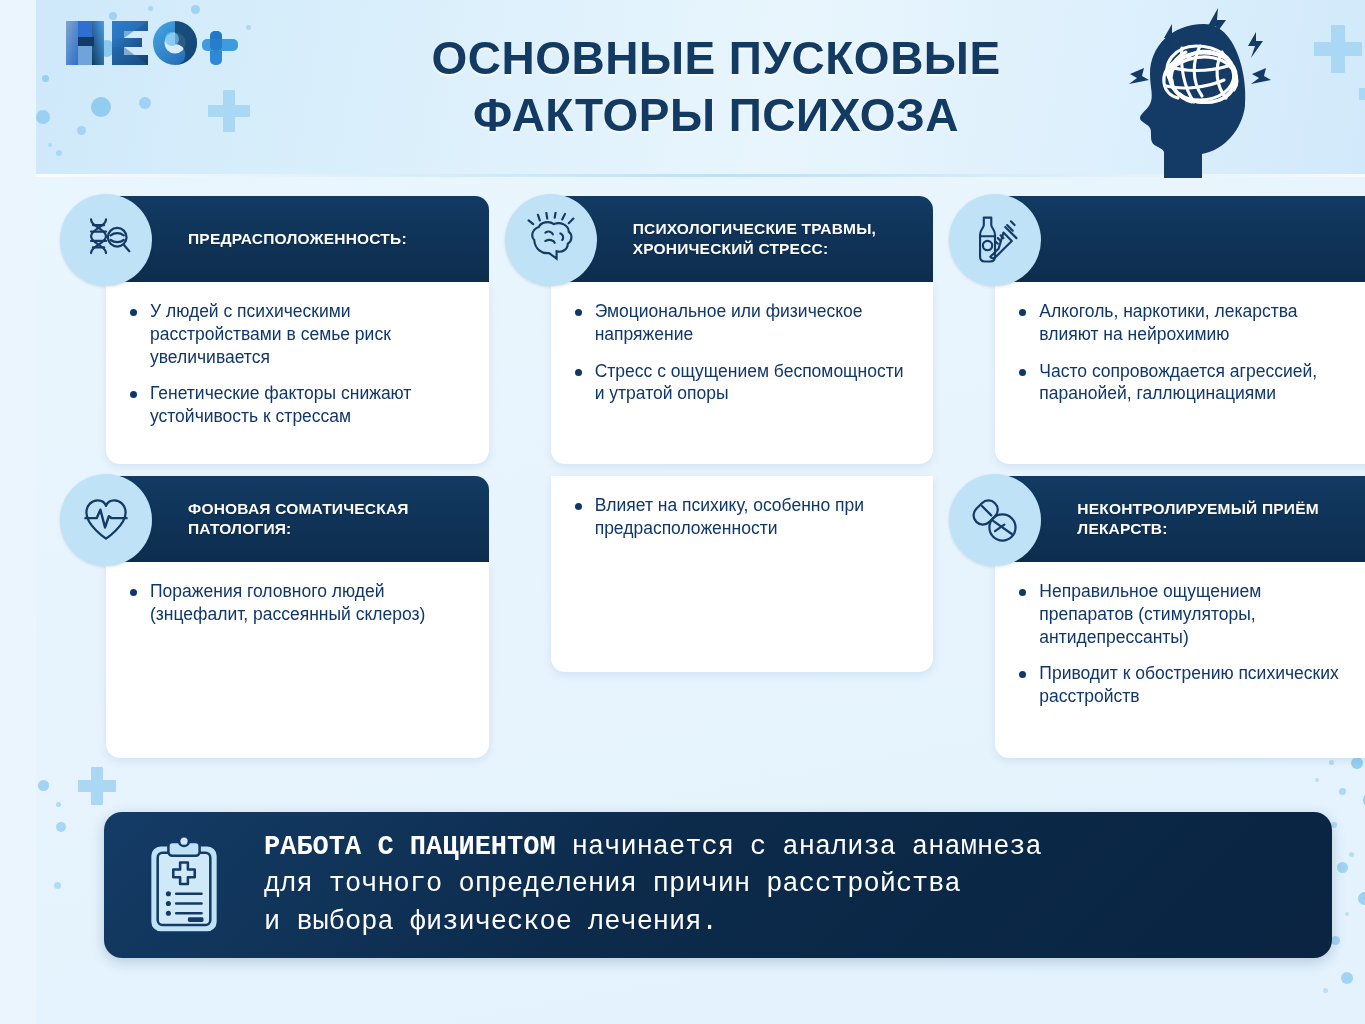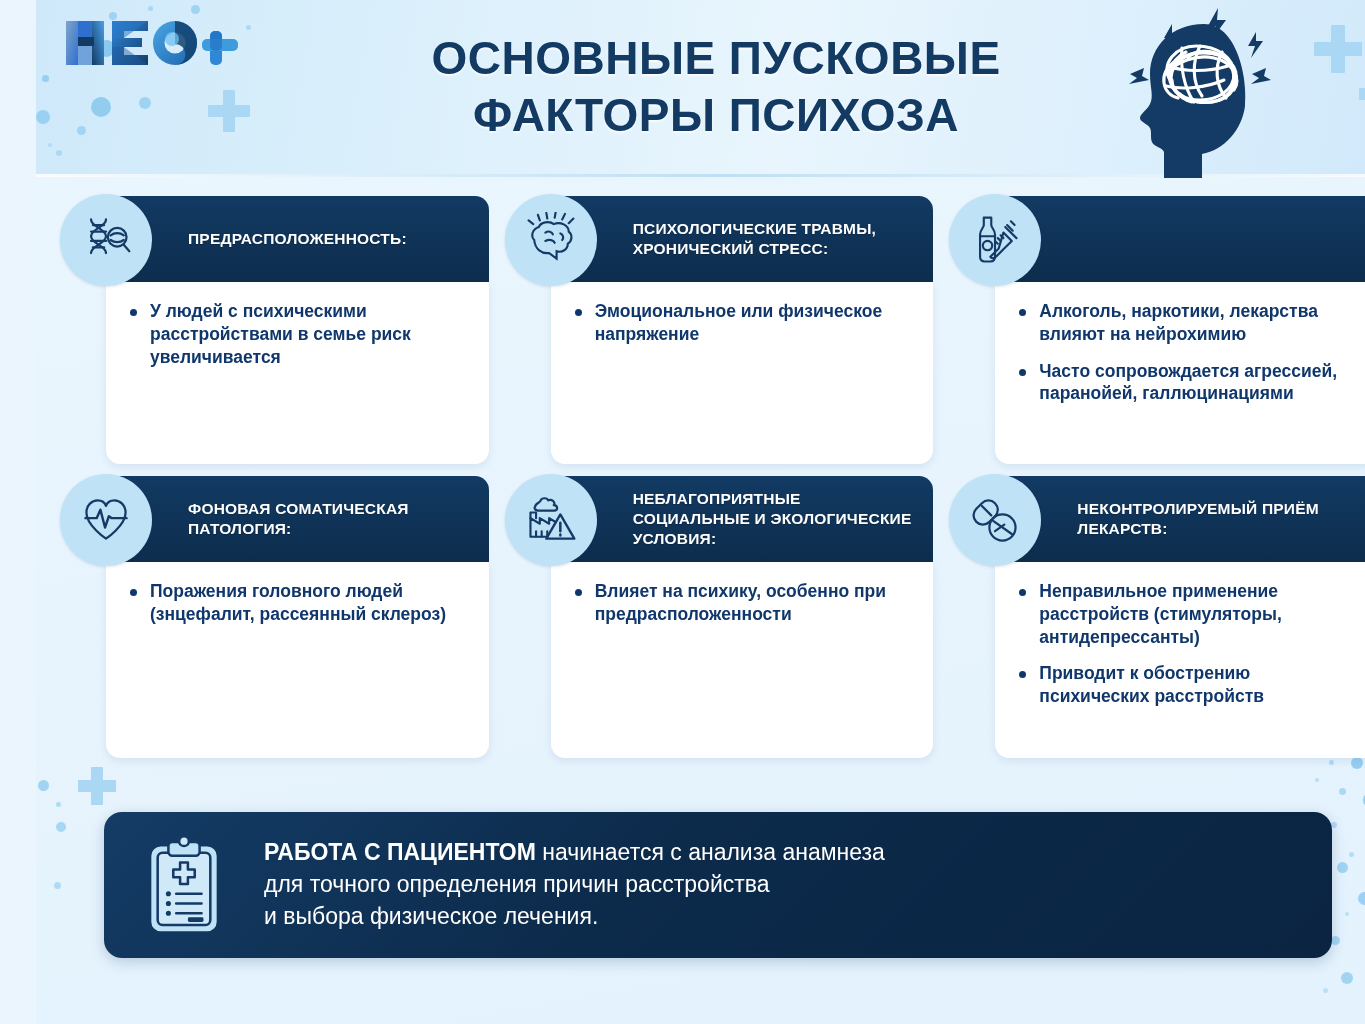--- a/index.html
+++ b/index.html
@@ -81,39 +81,39 @@
     border-radius:0 0 14px 14px;
     margin-left:46px;
     padding:18px 18px 22px 14px;
     min-height:182px;
     box-shadow:0 3px 8px rgba(30,80,130,.10);
   }
   .card.tall .card-body { min-height:196px; }
   ul.bullets { list-style:none; }
   ul.bullets li {
     position:relative; padding-left:30px; margin-bottom:14px;
-    color:#10376b; font-size:17.5px; font-weight:bold; line-height:1.30;
+    color:#10376b; font-size:17.5px; font-weight:normal; line-height:1.30;
   }
   ul.bullets li:last-child { margin-bottom:0; }
   ul.bullets li::before {
     content:""; position:absolute; left:10px; top:9px;
     width:7px; height:7px; border-radius:50%; background:#10376b;
   }
 
   
   .footer {
     position:absolute; left:68px; top:812px; width:1228px; height:146px;
     background:linear-gradient(135deg,#143c66 0%,#0c2a4a 45%,#0a2442 100%);
     border-radius:18px;
     box-shadow:0 4px 14px rgba(20,60,100,.22);
     display:flex; align-items:center;
   }
   .footer-icon { width:160px; display:flex; justify-content:center; align-items:center; }
   .footer-text {
-    color:#ffffff; font-size:23px; line-height:1.38; padding-right:30px;
+    color:#ffffff; font-size:27px; line-height:1.38; padding-right:30px;font-family:Liberation Mono, monospace;
   }
   .footer-text .strong { font-weight:bold; }
 </style>
 </head>
 <body>
 
 <div class="page">
 
   <div class="bg-header"></div>
   <div class="bg-body"></div>
@@ -277,38 +277,40 @@
             <circle cx="42" cy="27" r="10"></circle>
             <path d="M49 35 L55 42"></path>
             <path d="M35 25 C39 22 45 22 49 25 M35 30 C39 33 45 33 49 30"></path>
           </svg>
         </div>
         <div class="card-title">ПРЕДРАСПОЛОЖЕННОСТЬ:</div>
       </div>
       <div class="card-body">
         <ul class="bullets">
           <li>У людей с психическими расстройствами в семье риск увеличивается</li>
+          <li>Генетические факторы снижают устойчивость к стрессам</li>
         </ul>
       </div>
     </div>
 
     <div class="card">
       <div class="card-head">
         <div class="card-icon">
           <svg viewBox="0 0 60 60" width="56" height="56" fill="none" stroke="#143a66" stroke-width="2.3" stroke-linecap="round">
             <path d="M12 30 C8 26 10 18 17 16 C19 11 28 9 33 13 C40 10 49 14 49 21 C53 24 53 31 48 34 C48 40 42 44 36 42 L36 50 L28 44 C20 45 13 40 12 30 Z"></path>
             <path d="M24 22 C27 20 31 21 32 24 M24 31 C28 29 33 30 34 33 M40 23 C43 24 44 28 42 30"></path>
             <path d="M18 9 L16 3 M26 7 L25 1 M34 6 L35 0 M42 8 L45 2 M49 12 L54 7 M11 13 L6 9"></path>
           </svg>
         </div>
         <div class="card-title">ПСИХОЛОГИЧЕСКИЕ ТРАВМЫ, ХРОНИЧЕСКИЙ СТРЕСС:</div>
       </div>
       <div class="card-body">
         <ul class="bullets">
           <li>Эмоциональное или физическое напряжение</li>
+          <li>Стресс с ощущением беспомощности и утратой опоры</li>
         </ul>
       </div>
     </div>
 
     <div class="card">
       <div class="card-head">
         <div class="card-icon">
           <svg viewBox="0 0 60 60" width="56" height="56" fill="none" stroke="#143a66" stroke-width="2.3" stroke-linecap="round" stroke-linejoin="round">
             <path d="M18 6 L26 6 L26 14 C26 17 30 19 30 24 L30 48 C30 51 28 53 25 53 L19 53 C16 53 14 51 14 48 L14 24 C14 19 18 17 18 14 Z"></path>
             <path d="M14 26 L30 26"></path>
@@ -339,33 +341,20 @@
         <div class="card-title">ФОНОВАЯ СОМАТИЧЕСКАЯ ПАТОЛОГИЯ:</div>
       </div>
       <div class="card-body">
         <ul class="bullets">
           <li>Поражения головного людей (знцефалит, рассеянный склероз)</li>
         </ul>
       </div>
     </div>
 
     <div class="card tall">
-      <div class="card-head">
-        <div class="card-icon">
-          <svg viewBox="0 0 60 60" width="56" height="56" fill="none" stroke="#143a66" stroke-width="2.3" stroke-linecap="round" stroke-linejoin="round">
-            <path d="M8 48 L8 28 L18 34 L18 28 L28 34 L28 28 L38 34 L38 48 Z"></path>
-            <path d="M8 28 L8 22 L14 22 L14 28"></path>
-            <path d="M13 16 C13 12 18 12 19 9 C20 6 26 6 27 9 C31 7 35 11 33 14 C37 14 38 19 34 20 L16 20 C12 20 12 16 13 16 Z"></path>
-            <path d="M14 42 L14 48 M20 42 L20 48 M26 42 L26 48"></path>
-            <path d="M40 24 L55 50 L25 50 Z" stroke-width="2.5" fill="#bfe2f7"></path>
-            <path d="M40 33 L40 42 M40 45.5 L40 46.5" stroke-width="2.7"></path>
-          </svg>
-        </div>
-        <div class="card-title">НЕБЛАГОПРИЯТНЫЕ СОЦИАЛЬНЫЕ И ЭКОЛОГИЧЕСКИЕ УСЛОВИЯ:</div>
-      </div>
       <div class="card-body">
         <ul class="bullets">
           <li>Влияет на психику, особенно при предрасположенности</li>
         </ul>
       </div>
     </div>
 
     <div class="card tall">
       <div class="card-head">
         <div class="card-icon">
@@ -374,21 +363,21 @@
             <path d="M16 15 L26 25"></path>
             <circle cx="38" cy="38" r="14"></circle>
             <path d="M28 31 L48 45"></path>
             <path d="M30 42 L40 35"></path>
           </svg>
         </div>
         <div class="card-title">НЕКОНТРОЛИРУЕМЫЙ ПРИЁМ ЛЕКАРСТВ:</div>
       </div>
       <div class="card-body">
         <ul class="bullets">
-          <li>Неправильное применение расстройств (стимуляторы, антидепрессанты)</li>
+          <li>Неправильное ощущением препаратов (стимуляторы, антидепрессанты)</li>
           <li>Приводит к обострению психических расстройств</li>
         </ul>
       </div>
     </div>
 
   </div>
 
   <div class="footer">
     <div class="footer-icon">
       <svg viewBox="0 0 80 100" width="78" height="98" fill="none" stroke="#bfe2f7" stroke-width="3.6" stroke-linecap="round" stroke-linejoin="round">

